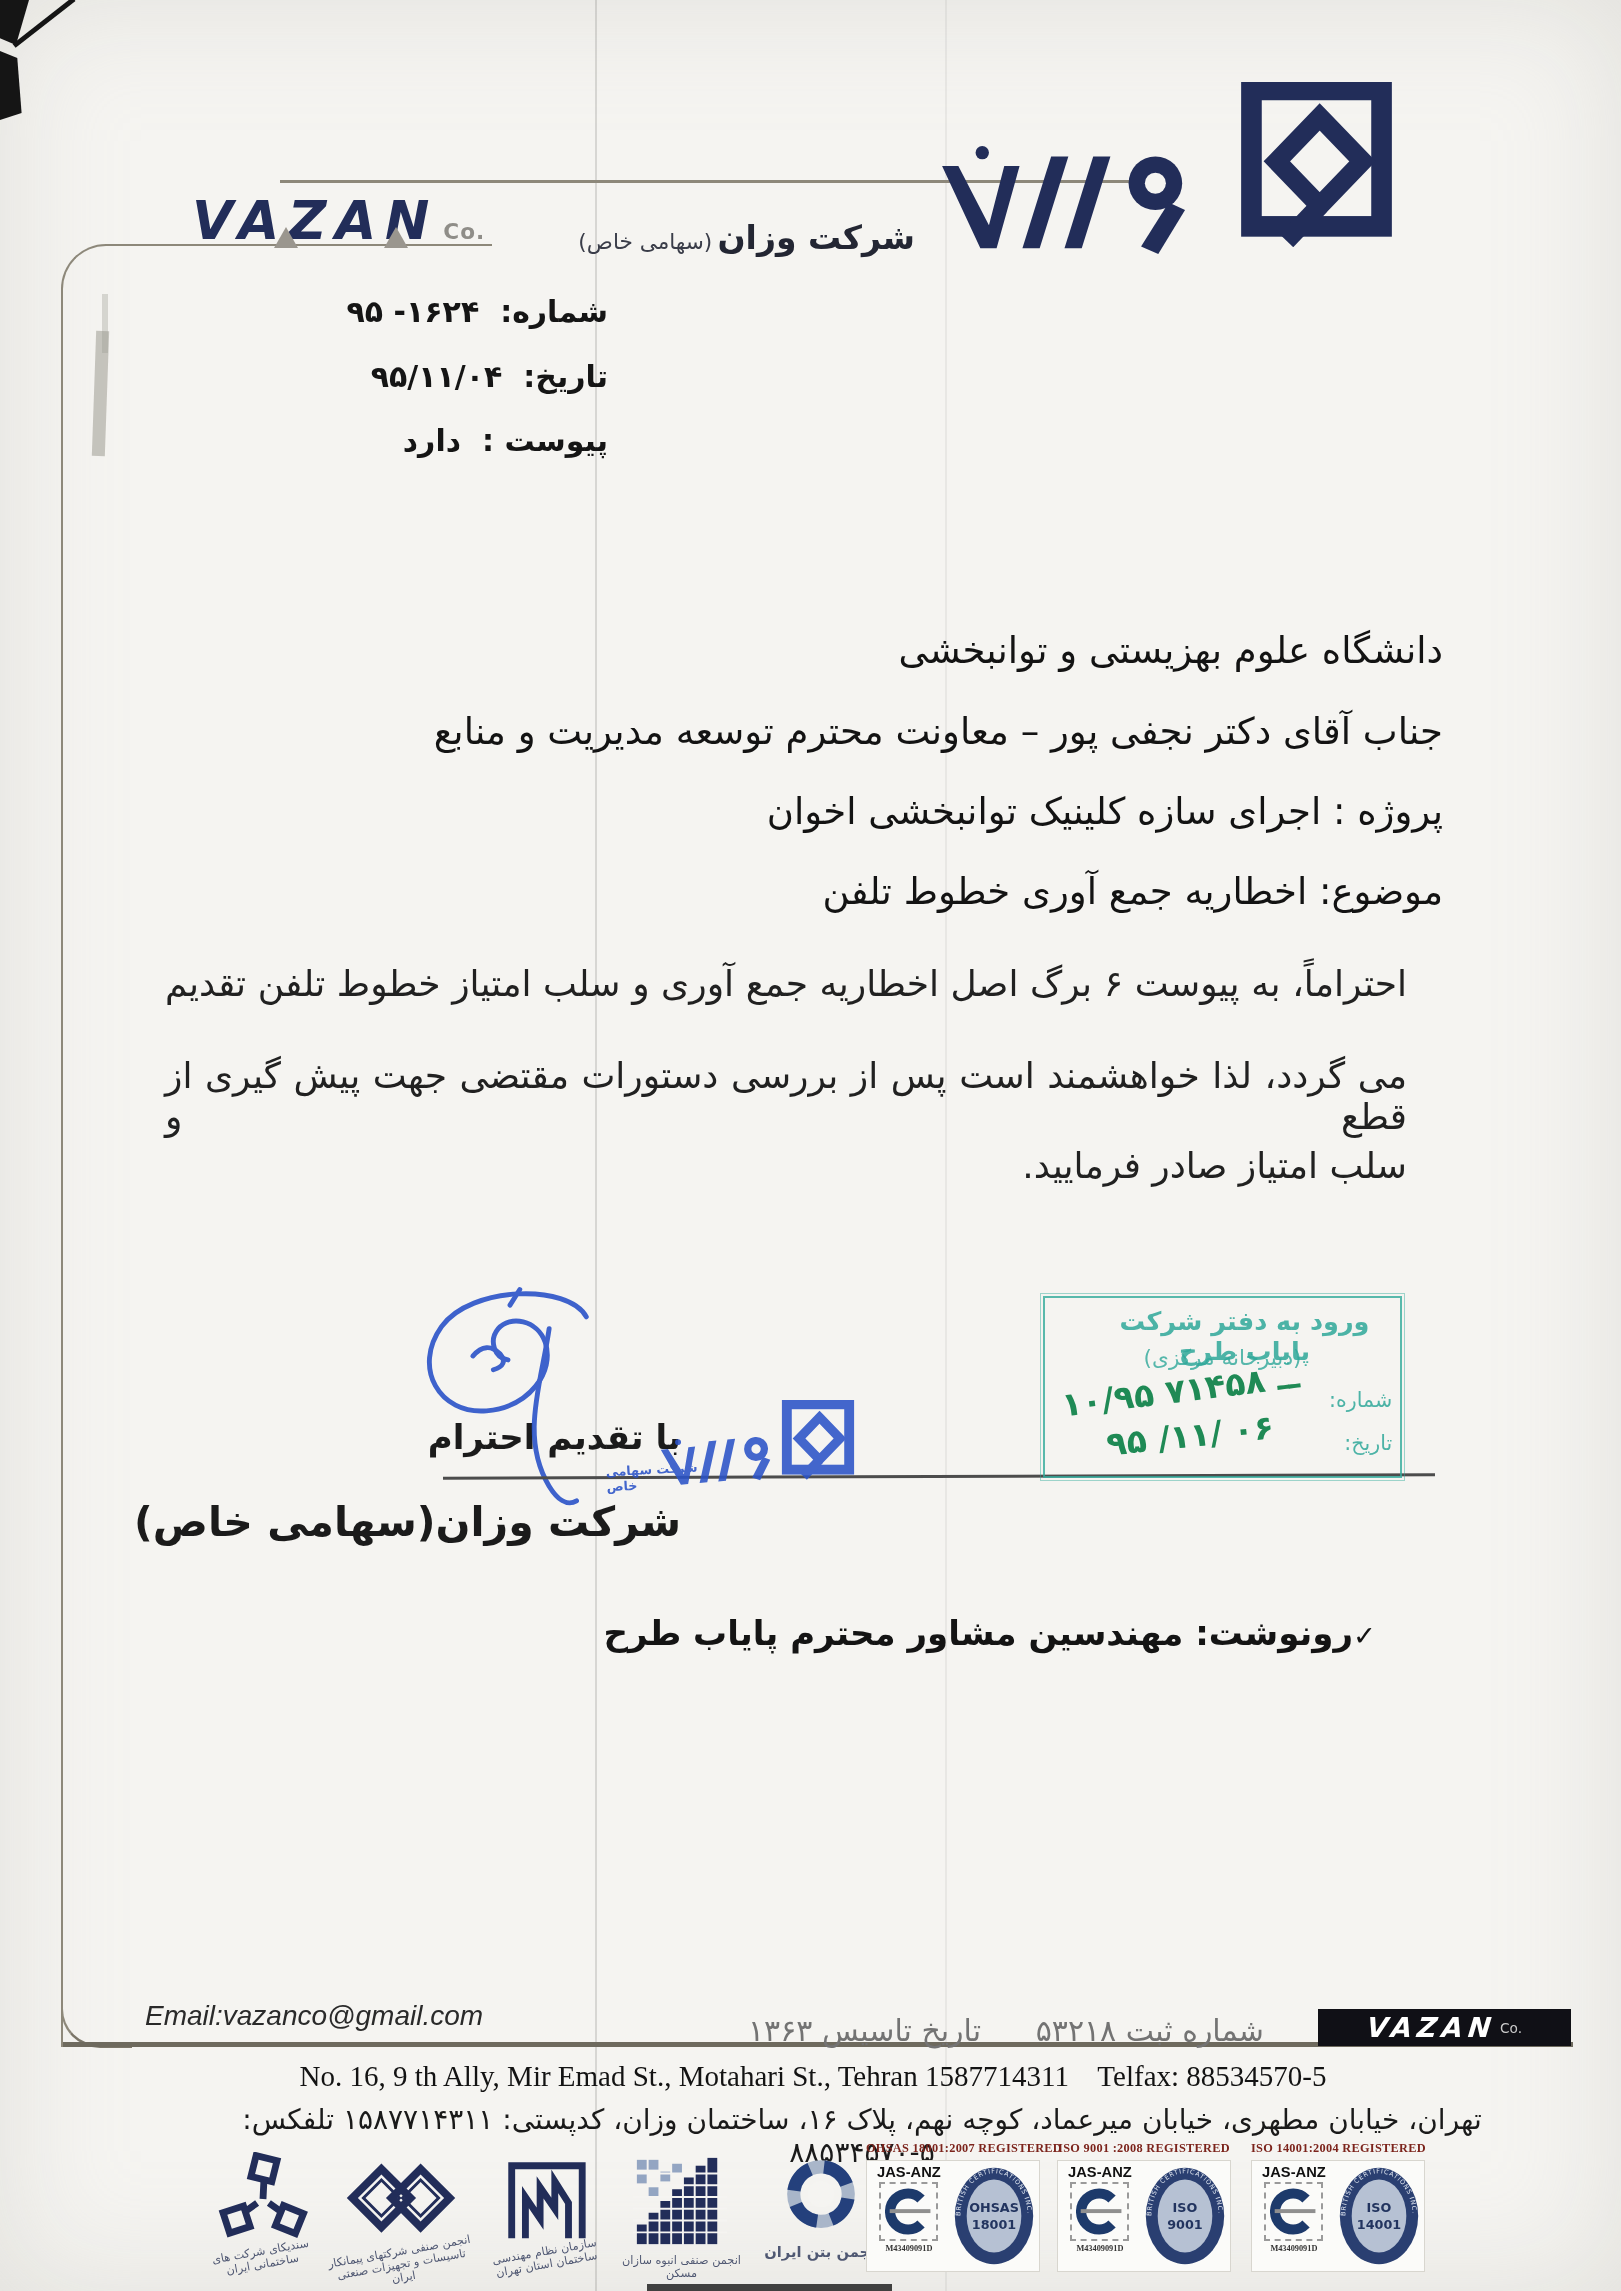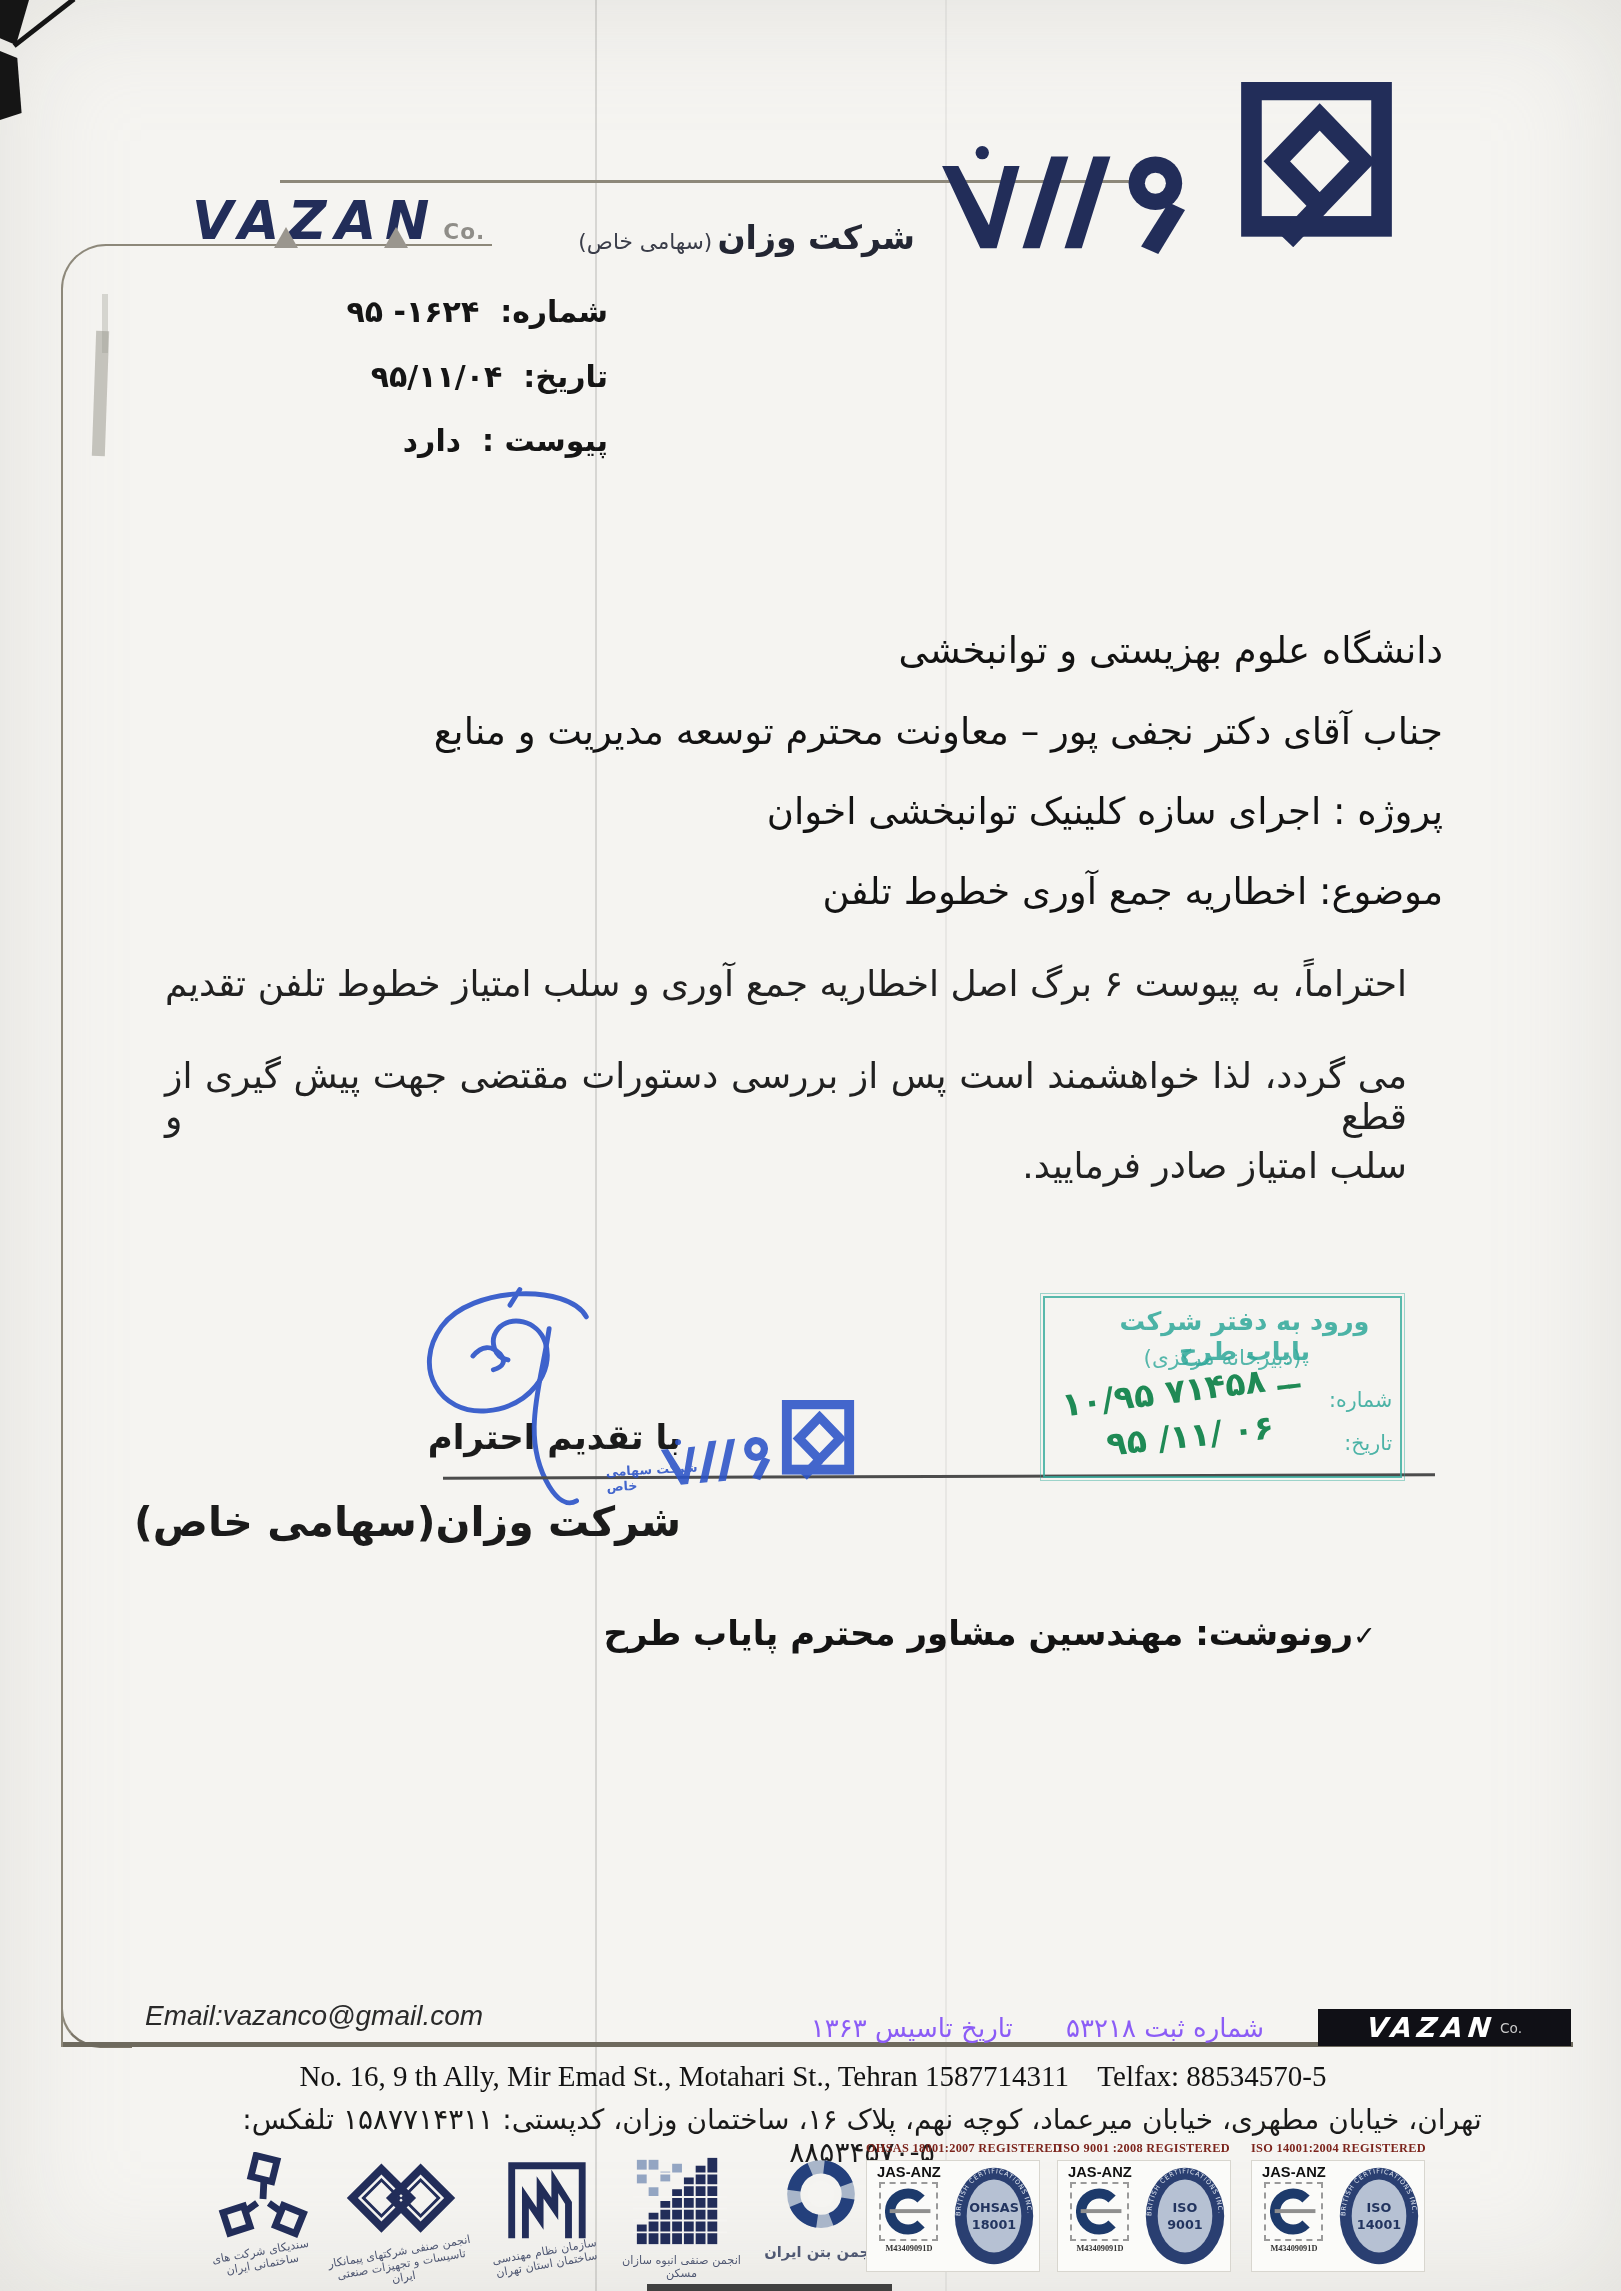--- a/index.html
+++ b/index.html
@@ -46,21 +46,21 @@
     border:2.9px solid rgba(49,170,155,.8);outline:1px solid rgba(49,170,155,.45);outline-offset:2.9px;
     color:#2fa89a;direction:rtl;}
   .gs1{position:absolute;top:7.8px;left:0;right:0;text-align:center;font-size:25.5px;font-weight:bold;letter-spacing:1px;opacity:.85;padding-left:44px;}
   .gs2{position:absolute;top:47px;left:0;right:0;text-align:center;font-size:21.6px;opacity:.8;}
   .gs-lbl{position:absolute;right:7.8px;font-size:20.6px;opacity:.85;}
   .gs-hand{position:absolute;font-weight:bold;color:#1f8a55;font-size:33px;direction:ltr;white-space:nowrap;}
   
   .cc{position:absolute;right:245px;top:1613px;font-size:34px;font-weight:bold;direction:rtl;white-space:nowrap;color:#141414;text-align:right;}
   
   .email{position:absolute;left:145px;top:2000px;font-family:"Liberation Sans",sans-serif;font-style:italic;font-size:28px;color:#2a2a2a;}
-  .regline{position:absolute;right:357px;top:2013px;font-size:26px;color:#8b5cf6;direction:rtl;white-space:nowrap;}
+  .regline{position:absolute;right:357px;top:2013px;font-size:30px;color:#737373;direction:rtl;white-space:nowrap;}
   .regline span{margin-left:45px;}
   .blackbox{position:absolute;left:1318px;top:2009px;width:253px;height:37px;background:#101016;display:flex;align-items:center;justify-content:center;}
   .blackbox .bb-word{color:#fff;font-size:27.4px;font-weight:bold;font-style:italic;letter-spacing:4.9px;transform:skewX(-6deg);}
   .blackbox .bb-co{color:#c9c9c9;font-size:13.7px;margin-left:3.9px;}
   .addr-en{position:absolute;left:176px;width:1274px;top:2060px;text-align:center;
     font-family:"Liberation Serif",serif;font-size:29px;color:#131313;white-space:pre;}
   .addr-fa{position:absolute;left:225px;width:1274px;top:2103px;text-align:center;font-size:28px;color:#1a1a1a;direction:rtl;}
   
   .mlogo{position:absolute;top:2152px;}
   .mcap{position:absolute;top:2245px;font-size:11.3px;color:#343e5e;width:147px;text-align:center;direction:rtl;opacity:.85;}

